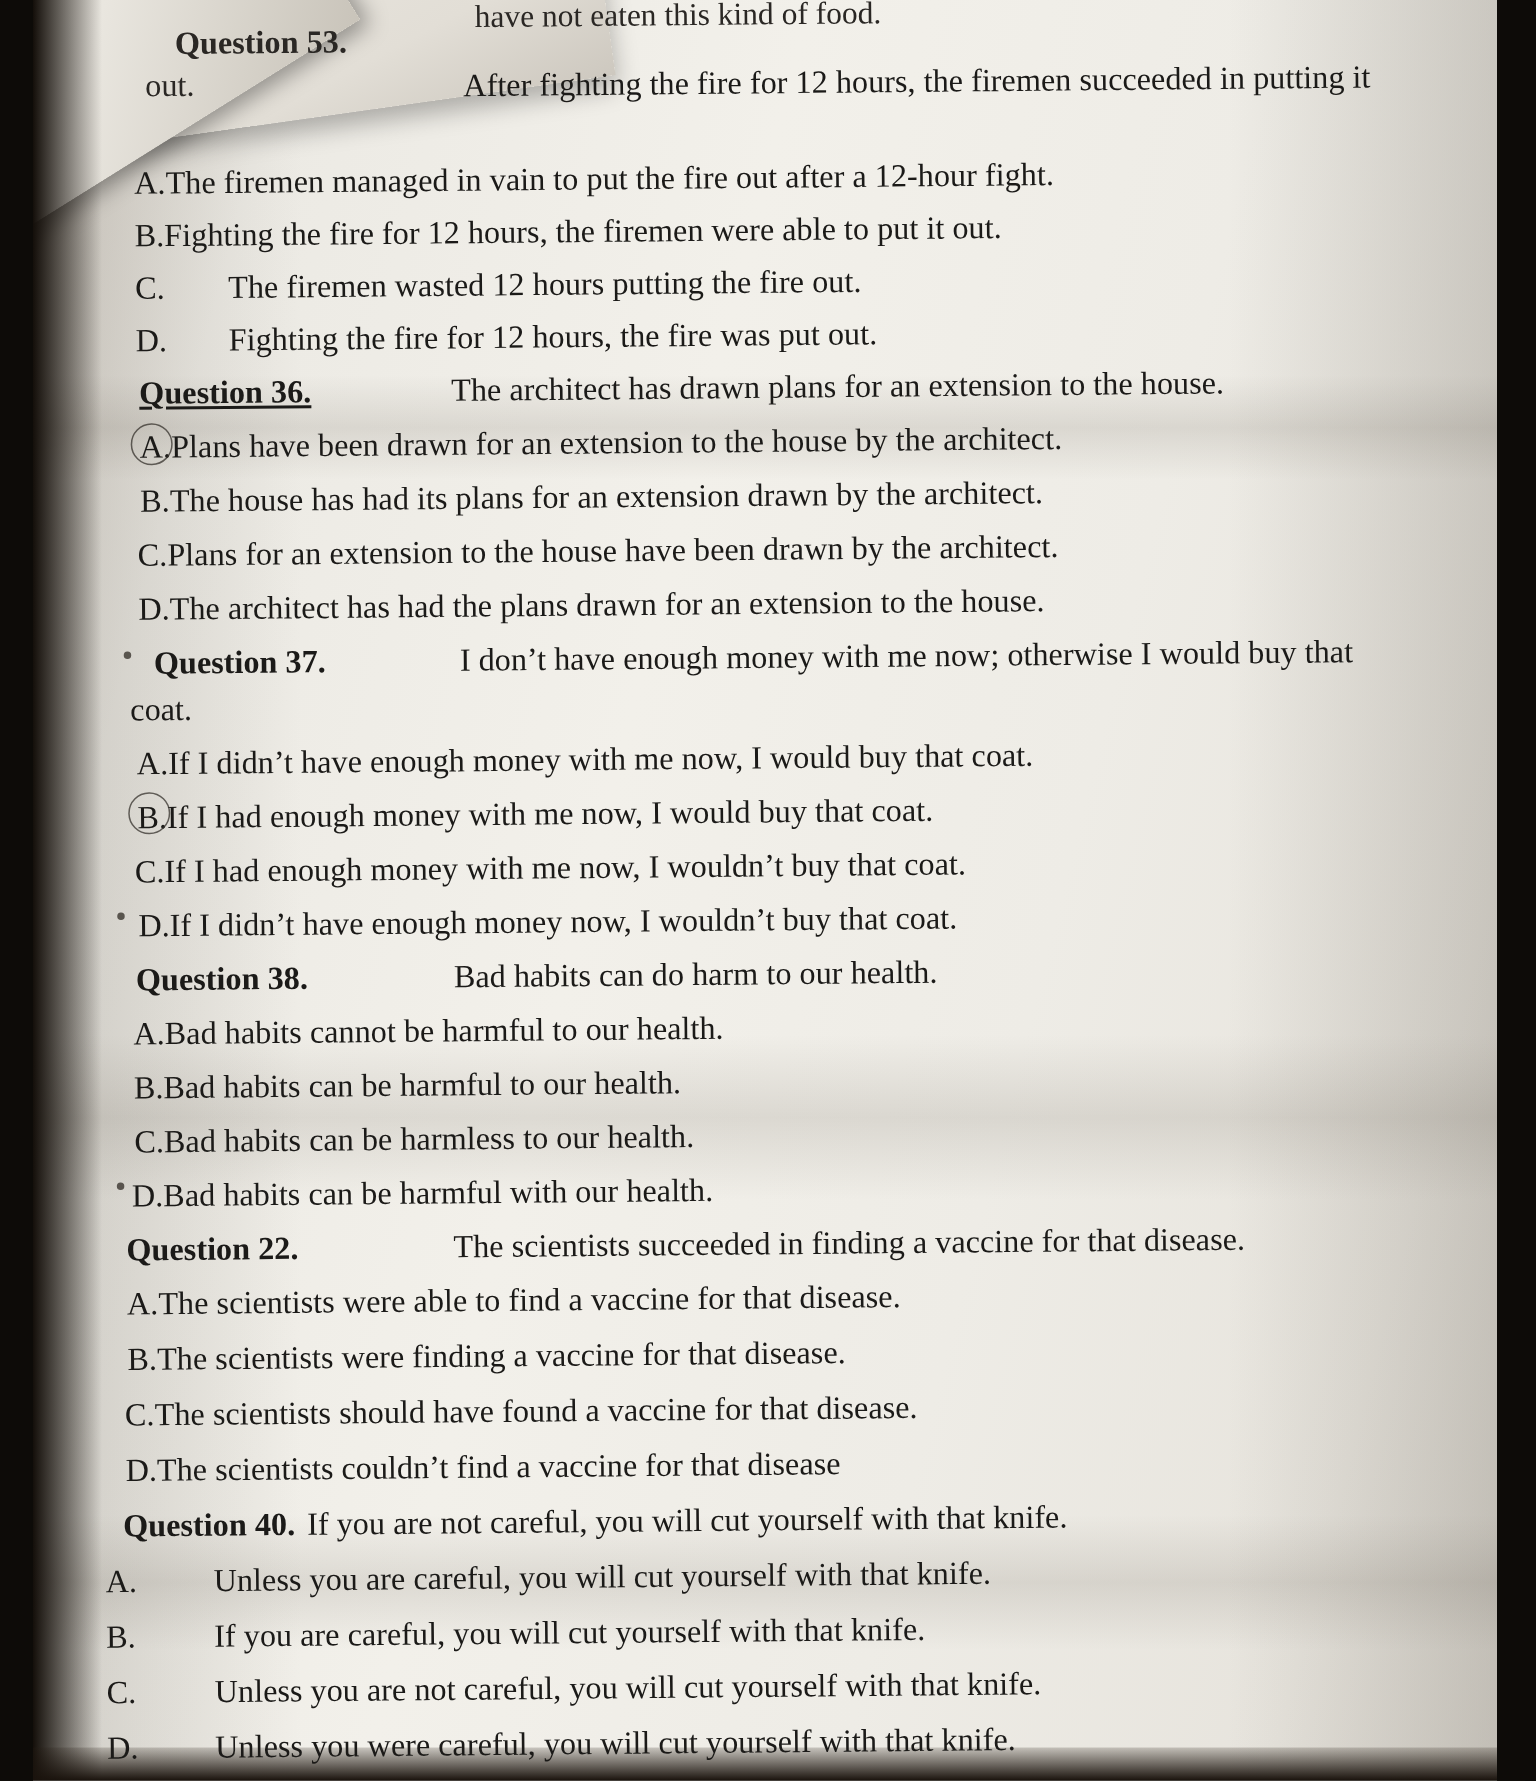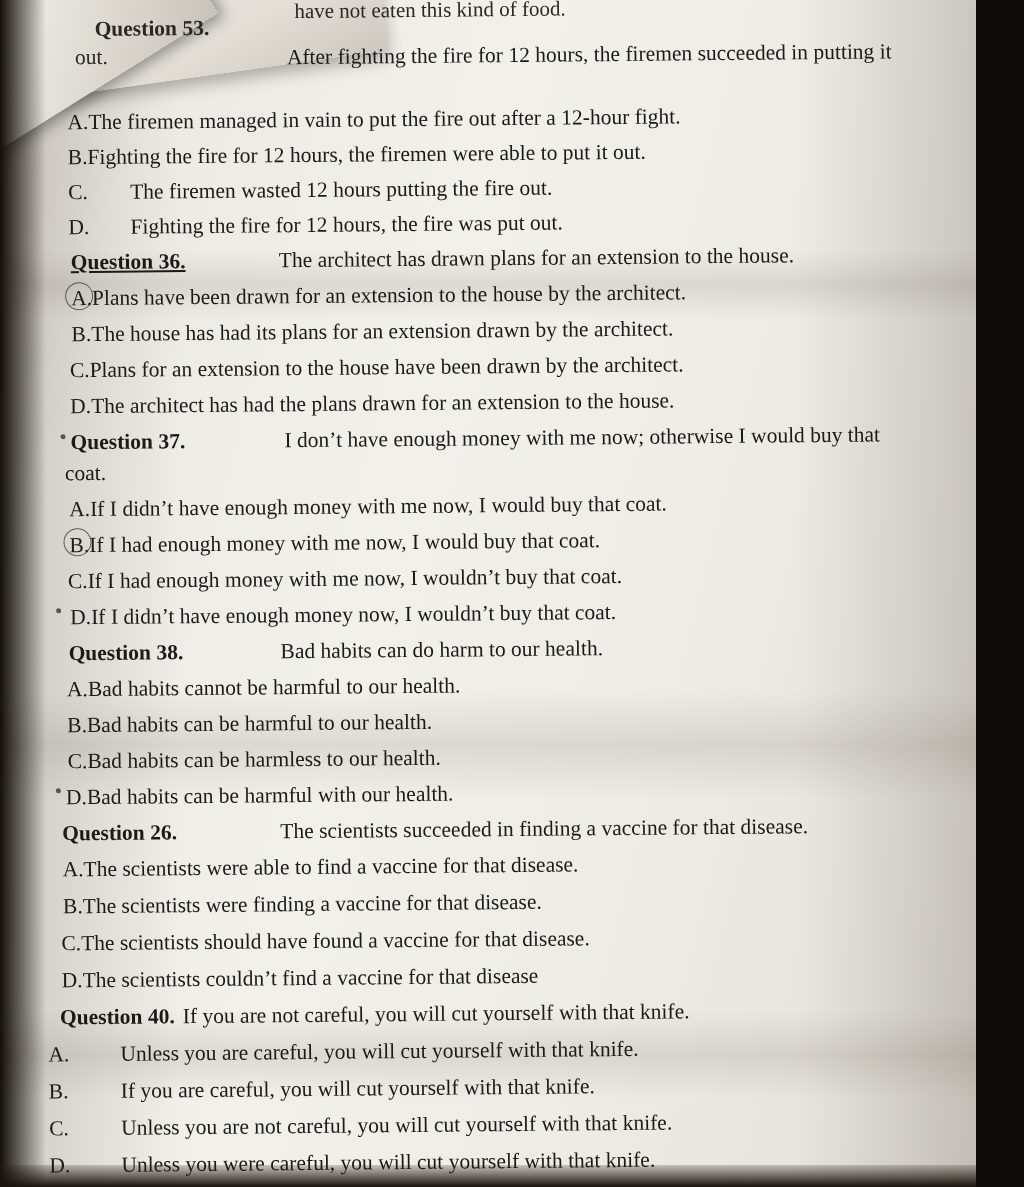--- a/index.html
+++ b/index.html
@@ -7,20 +7,21 @@
     padding: 0;
     background: #0d0b08;
   }
   #page {
     position: relative;
     width: 976px;
     height: 1187px;
     overflow: hidden;
     background: #211a13;
     font-family: "Liberation Serif", serif;
+    margin-left: 22px;
   }
   
   .desk {
     position: absolute;
     inset: 0;
     background:
       radial-gradient(circle at 4% 8%, #3a2d21 0%, #241b13 35%, #120d09 100%);
   }
   
   .sheet {
@@ -174,21 +175,21 @@
     <div class="line" style="left:74px; top:317px;">
       <span class="opt-letter">B.</span><span>The house has had its plans for an extension drawn by the architect.</span>
     </div>
     <div class="line" style="left:72px; top:353px;">
       <span class="opt-letter">C.</span><span>Plans for an extension to the house have been drawn by the architect.</span>
     </div>
     <div class="line" style="left:72px; top:389px;">
       <span class="opt-letter">D.</span><span>The architect has had the plans drawn for an extension to the house.</span>
     </div>
 
-    <div class="line q-label" style="left:72px; top:425px;text-align:center;">Question 37.</div>
+    <div class="line q-label" style="left:82px; top:425px;text-align:center;">Question 37.</div>
     <div class="line" style="left:286px; top:425px;">I don’t have enough money with me now; otherwise I would buy that</div>
     <div class="line" style="left:66px; top:456px;">coat.</div>
     <div class="line" style="left:70px; top:492px;">
       <span class="opt-letter">A.</span><span>If I didn’t have enough money with me now, I would buy that coat.</span>
     </div>
     <div class="line" style="left:70px; top:528px;">
       <span class="opt-letter">B.</span><span>If I had enough money with me now, I would buy that coat.</span>
     </div>
     <div class="line" style="left:68px; top:564px;">
       <span class="opt-letter">C.</span><span>If I had enough money with me now, I wouldn’t buy that coat.</span>
@@ -205,21 +206,21 @@
     <div class="line" style="left:66px; top:708px;">
       <span class="opt-letter">B.</span><span>Bad habits can be harmful to our health.</span>
     </div>
     <div class="line" style="left:66px; top:744px;">
       <span class="opt-letter">C.</span><span>Bad habits can be harmless to our health.</span>
     </div>
     <div class="line" style="left:64px; top:780px;">
       <span class="opt-letter">D.</span><span>Bad habits can be harmful with our health.</span>
     </div>
 
-    <div class="line q-label" style="left:60px; top:816px;">Question 26.</div>
+    <div class="line q-label" style="left:60px; top:816px;">Question 22.</div>
     <div class="line" style="left:278px; top:816px;">The scientists succeeded in finding a vaccine for that disease.</div>
     <div class="line" style="left:60px; top:852px;">
       <span class="opt-letter">A.</span><span>The scientists were able to find a vaccine for that disease.</span>
     </div>
     <div class="line" style="left:60px; top:889px;">
       <span class="opt-letter">B.</span><span>The scientists were finding a vaccine for that disease.</span>
     </div>
     <div class="line" style="left:58px; top:926px;">
       <span class="opt-letter">C.</span><span>The scientists should have found a vaccine for that disease.</span>
     </div>

